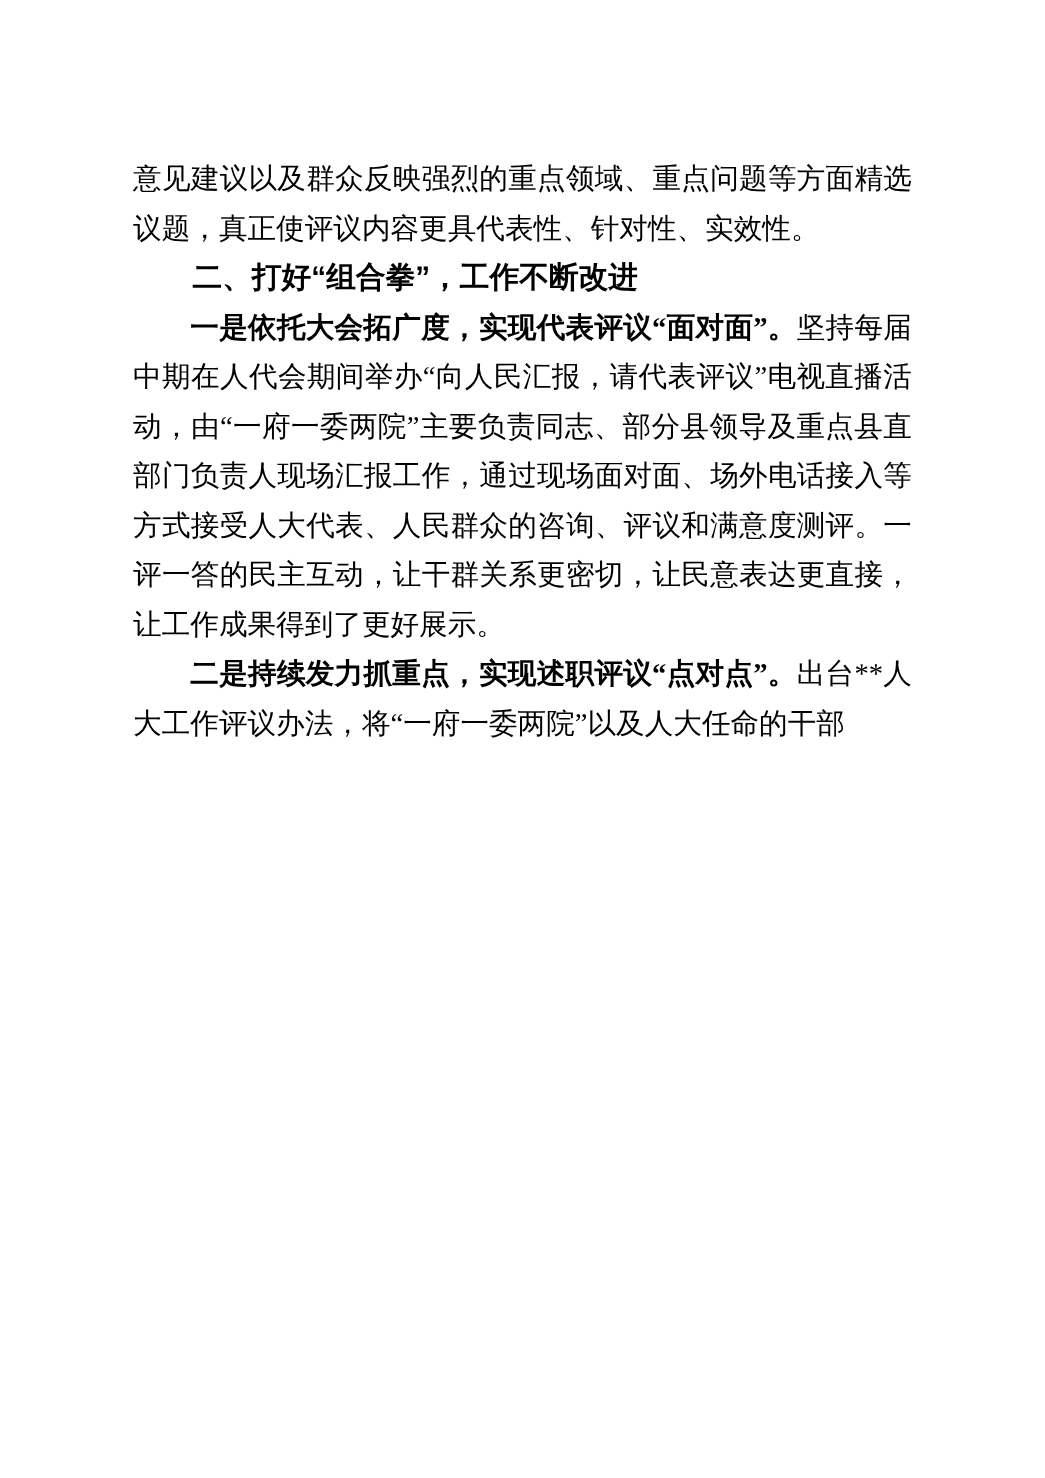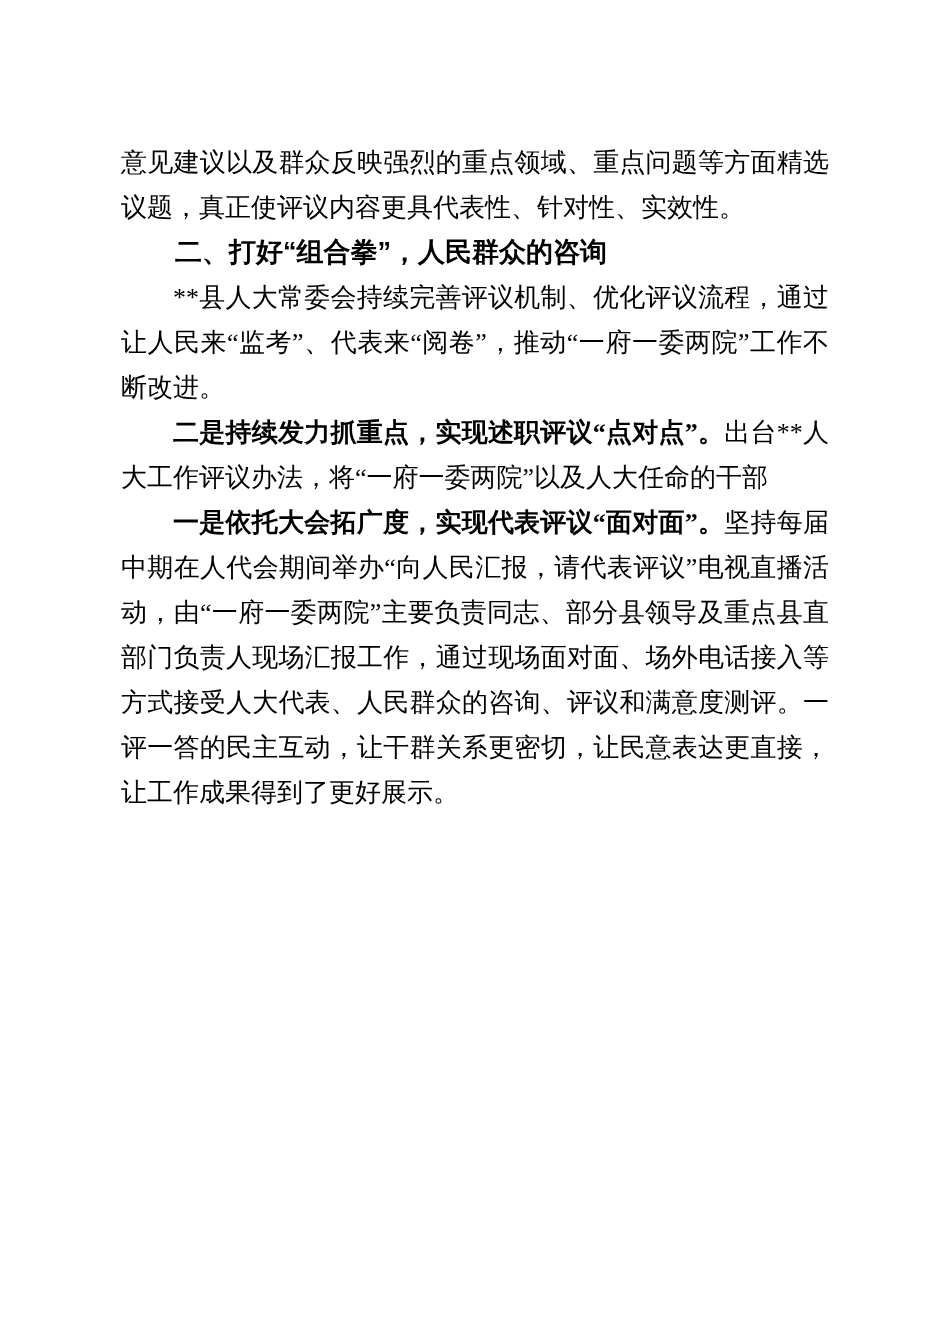--- a/index.html
+++ b/index.html
@@ -51,22 +51,21 @@
 </style>
 </head>
 <body>
 
 <div class="page">
   <div class="doc-body">
 
     <p class="para-noindent"><span>意见建议以及群众反映强烈的重点领域、重点问题等方面精选议题，真正使评议内容更具代表性、针对性、实效性。</span></p>
 
 
-    <p class="section-heading">二、打好“组合拳”，人民群众的咨询</p>
+    <p class="section-heading">二、打好“组合拳”，工作不断改进</p>
 
-    <p class="para-indent"><span>**县人大常委会持续完善评议机制、优化评议流程，通过让人民来“监考”、代表来“阅卷”，推动“一府一委两院”工作不断改进。</span></p>
+
+    <p class="para-indent"><span class="lead-bold">一是依托大会拓广度，实现代表评议“面对面”。</span><span>坚持每届中期在人代会期间举办“向人民汇报，请代表评议”电视直播活动，由“一府一委两院”主要负责同志、部分县领导及重点县直部门负责人现场汇报工作，通过现场面对面、场外电话接入等方式接受人大代表、人民群众的咨询、评议和满意度测评。一评一答的民主互动，让干群关系更密切，让民意表达更直接，让工作成果得到了更好展示。</span></p>
 
     <p class="para-indent"><span class="lead-bold">二是持续发力抓重点，实现述职评议“点对点”。</span><span>出台**人大工作评议办法，将“一府一委两院”以及人大任命的干部</span></p>
-
-    <p class="para-indent"><span class="lead-bold">一是依托大会拓广度，实现代表评议“面对面”。</span><span>坚持每届中期在人代会期间举办“向人民汇报，请代表评议”电视直播活动，由“一府一委两院”主要负责同志、部分县领导及重点县直部门负责人现场汇报工作，通过现场面对面、场外电话接入等方式接受人大代表、人民群众的咨询、评议和满意度测评。一评一答的民主互动，让干群关系更密切，让民意表达更直接，让工作成果得到了更好展示。</span></p>
 
   </div>
 </div>
 
 </body></html>

